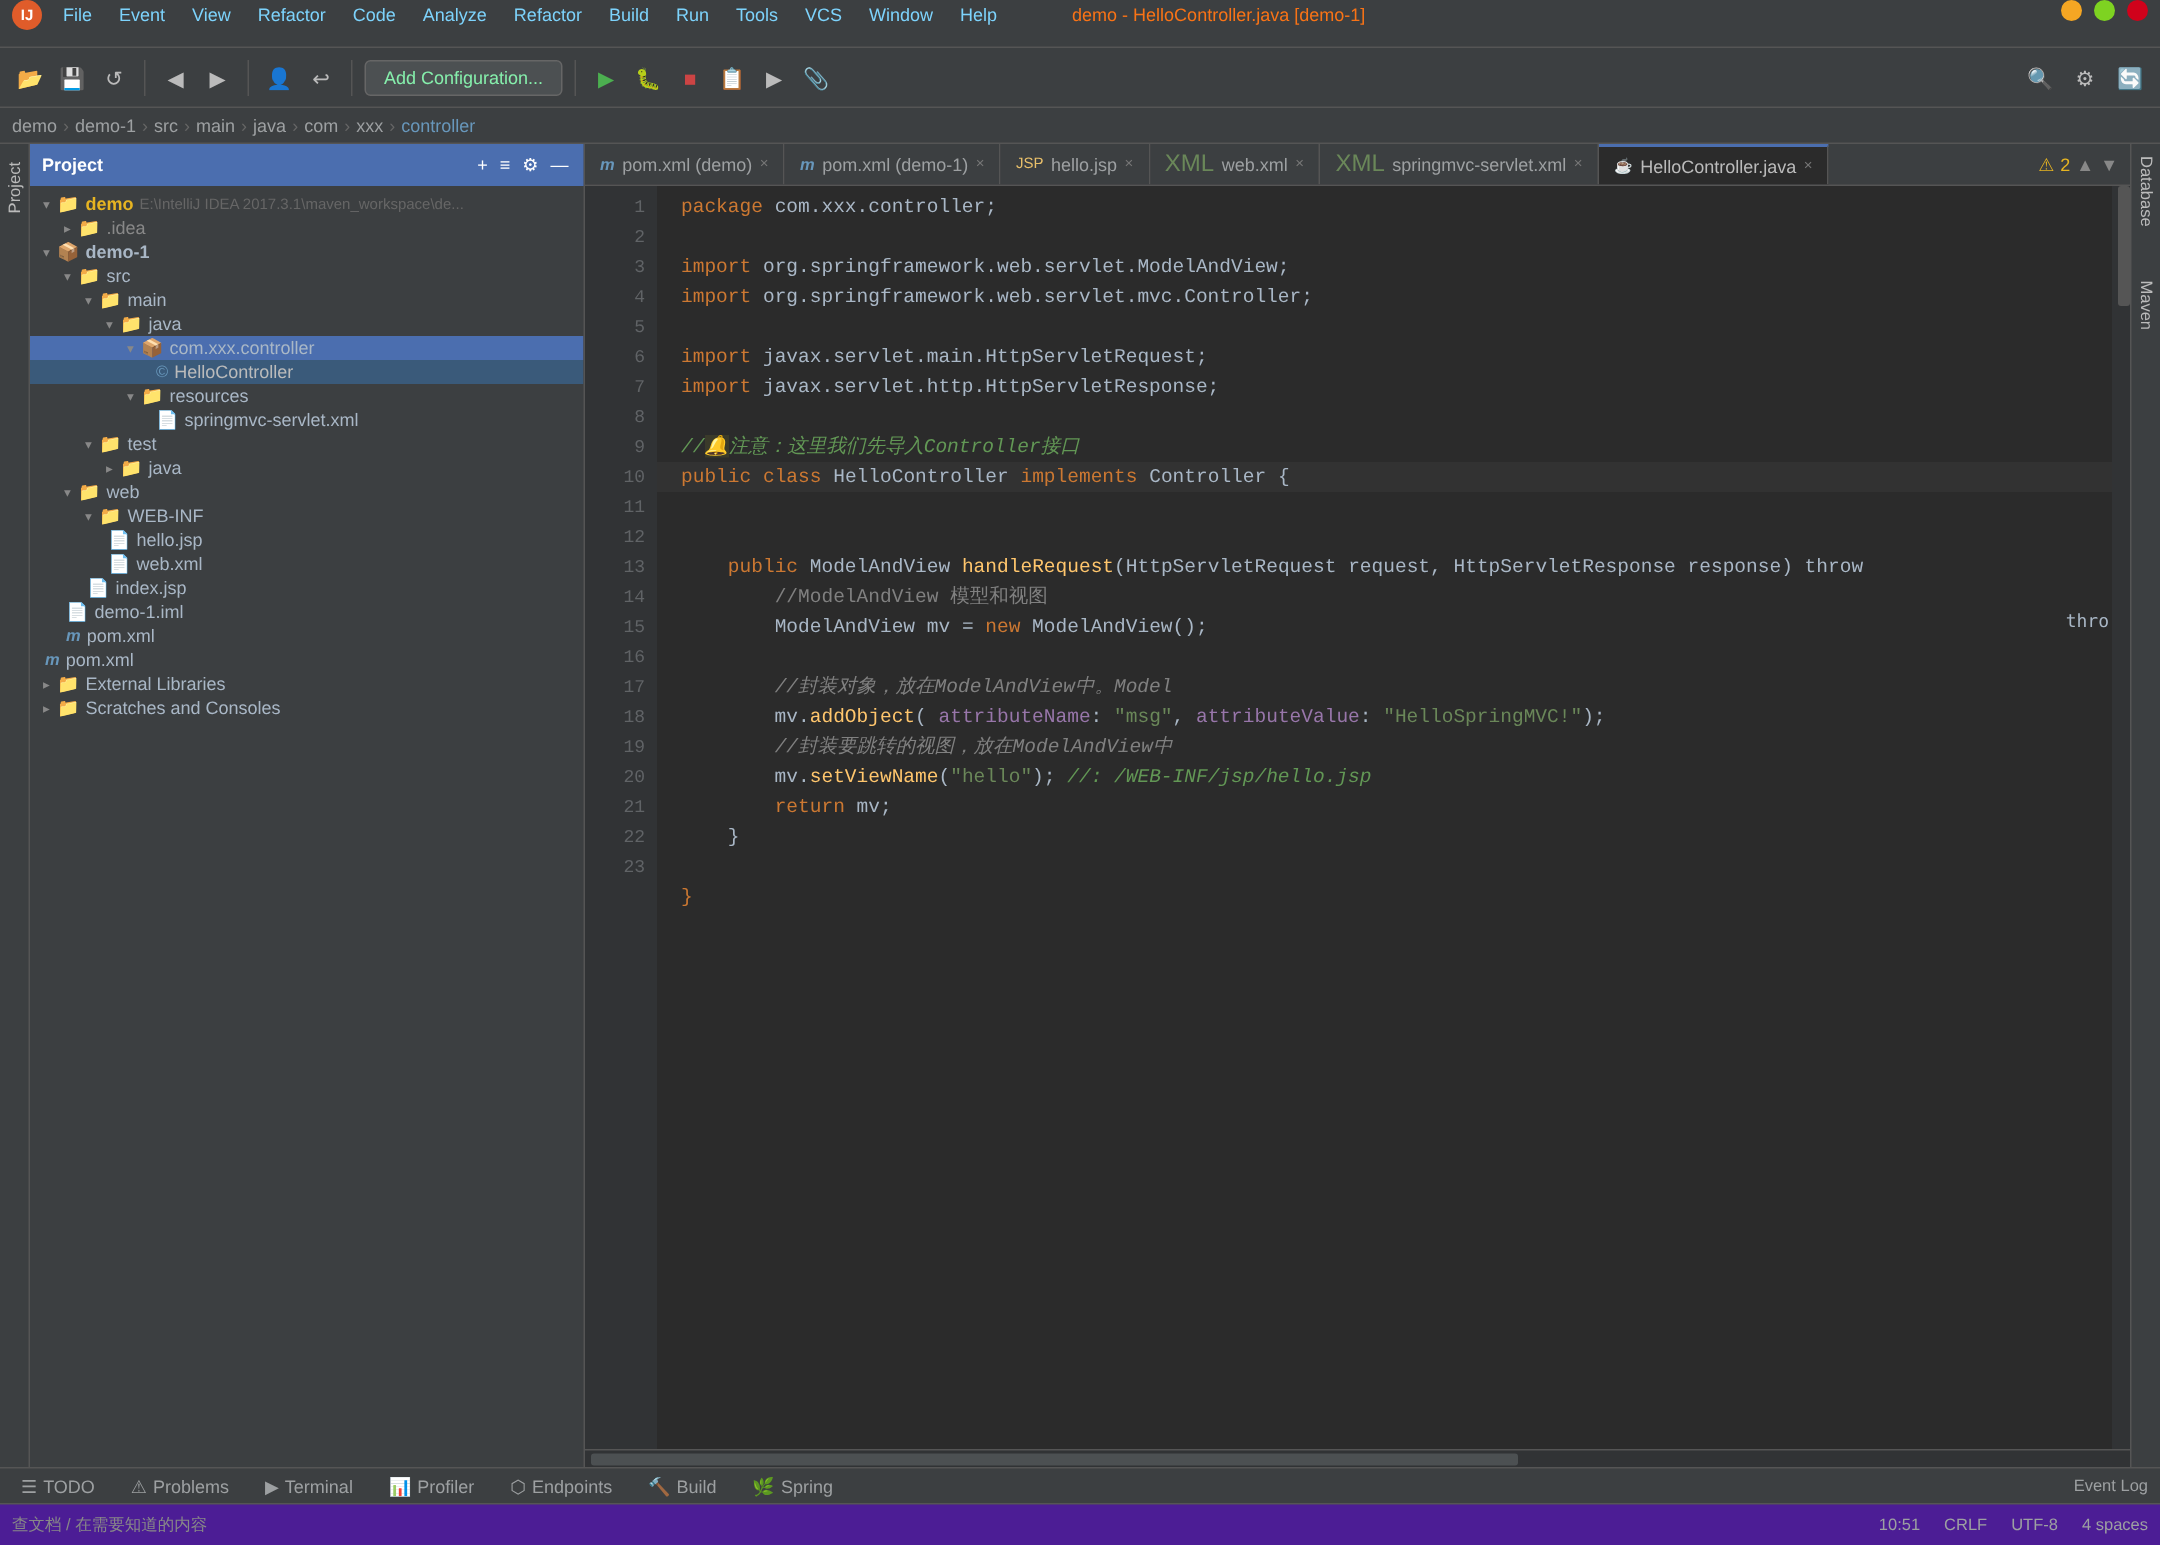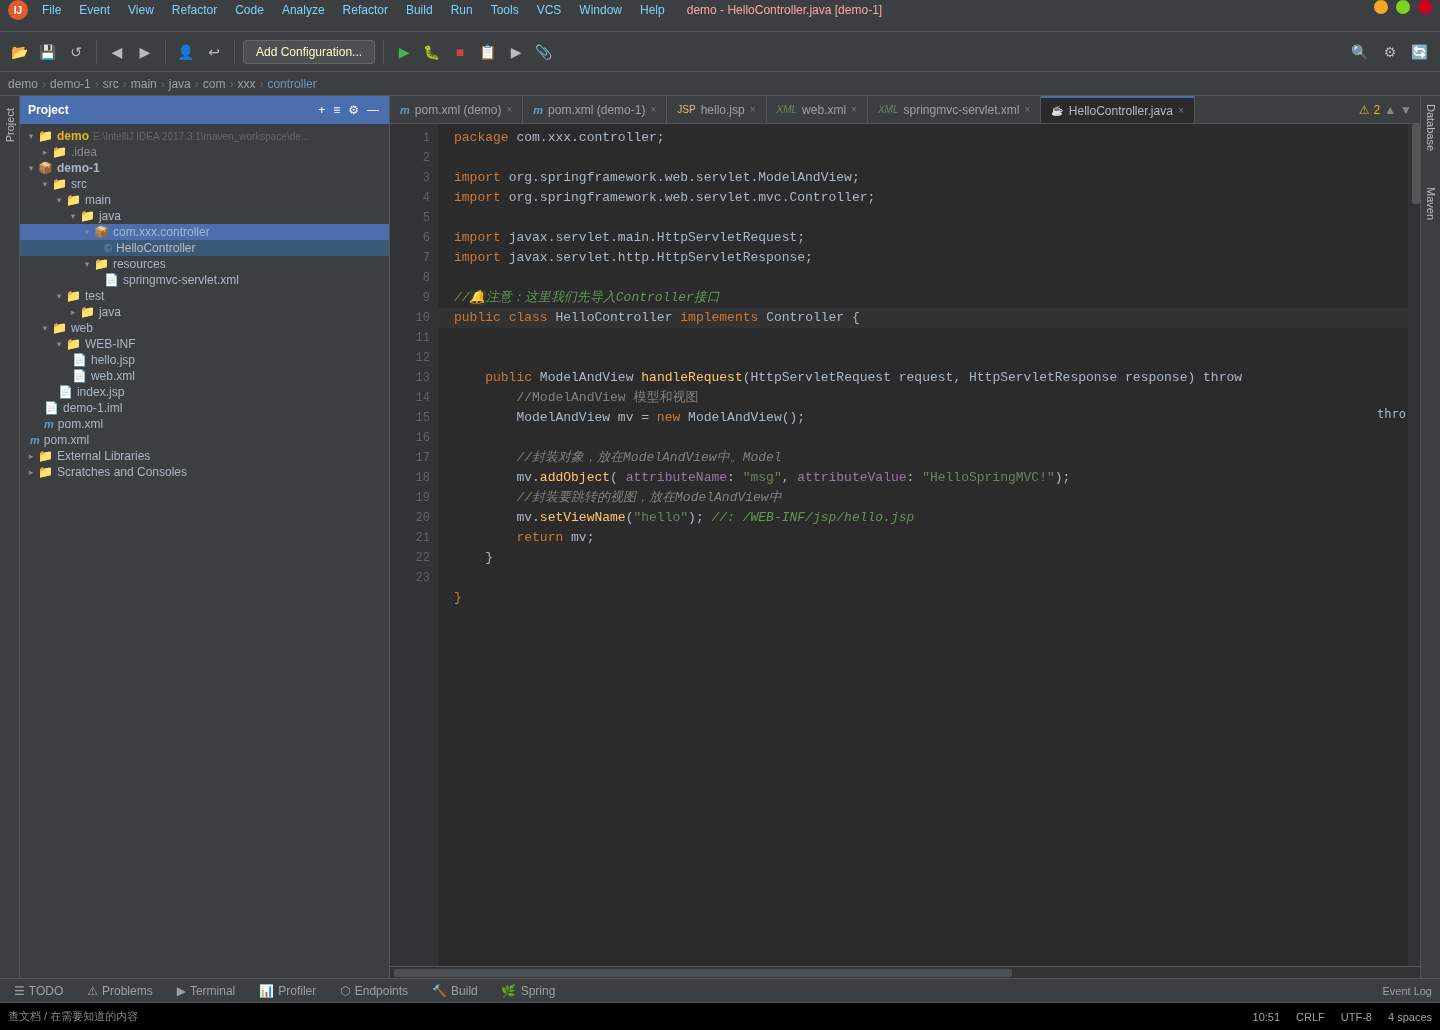--- a/index.html
+++ b/index.html
@@ -12,40 +12,40 @@
       display: flex;
       align-items: flex-start;
       justify-content: space-between;
       padding: 0 8px;
       border-bottom: 1px solid #555;
     }
     #title-bar-left { display: flex; align-items: center; gap: 6px; }
     #title-bar-icon { width: 20px; height: 20px; background: #e05c2a; border-radius: 50%; display: flex; align-items: center; justify-content: center; font-size: 10px; color: white; font-weight: bold; }
     #menu-bar { display: flex; gap: 2px; }
     .menu-item { padding: 2px 8px; cursor: pointer; color: #7dd3fc; font-size: 12px; border-radius: 3px; }
-    #title-text { color: #fca5a5; font-size: 12px; margin-left: 8px; }
+    #title-text { color: #f97316; font-size: 12px; margin-left: 36px; }
     #title-bar-right { display: flex; gap: 8px; }
     .title-btn { width: 14px; height: 14px; border-radius: 50%; cursor: pointer; display: inline-block; }
     .title-btn.minimize { background: #f5a623; }
     .title-btn.maximize { background: #7ed321; }
     .title-btn.close { background: #d0021b; }
 
     
     #toolbar {
       height: 40px;
       background: #3c3f41;
       display: flex;
       align-items: center;
       padding: 0 8px;
       gap: 4px;
       border-bottom: 1px solid #555;
     }
     .toolbar-separator { width: 1px; height: 24px; background: #555; margin: 0 4px; }
     .toolbar-icon { width: 24px; height: 24px; display: flex; align-items: center; justify-content: center; color: #bbbbbb; cursor: pointer; border-radius: 3px; font-size: 14px; }
-    #add-config-btn { background: #4c5052; border: 1px solid #666; border-radius: 4px; padding: 4px 12px; color: #fef9c3; cursor: pointer; font-size: 12px; }
+    #add-config-btn { background: #4c5052; border: 1px solid #666; border-radius: 4px; padding: 4px 12px; color: #86efac; cursor: pointer; font-size: 12px; }
     #search-bar-right { margin-left: auto; display: flex; gap: 6px; }
 
     
     #breadcrumb {
       height: 24px;
       background: #3c3f41;
       display: flex;
       align-items: center;
       padding: 0 8px;
       gap: 4px;
@@ -126,21 +126,21 @@
       white-space: nowrap;
     }
     .editor-tab.active {
       background: #2b2b2b;
       color: #bbbbbb;
       border-top: 2px solid #4b6eaf;
     }
     .tab-close { color: #777; font-size: 10px; cursor: pointer; }
     .tab-icon-m { color: #6897bb; font-style: italic; font-weight: bold; font-size: 11px; }
     .tab-icon-jsp { color: #e8bf6a; font-size: 10px; }
-    .tab-icon-xml { color: #6a8759; font-size: 10px; font-style: italic; }
+    .tab-icon-xml { color: #6a8759; font-size: 16px; }
     .tab-icon-java { color: #6897bb; font-size: 10px; }
 
     
     #editor-content {
       flex: 1;
       display: flex;
       overflow: hidden;
       font-family: 'Courier New', Consolas, monospace;
       font-size: 13px;
       line-height: 20px;
@@ -598,21 +598,21 @@
   </div>
   <div class="bottom-tab">
     <span>🌿</span>
     <span>Spring</span>
   </div>
   <div id="status-right">
     <span>Event Log</span>
   </div>
 </div>
 
-<div style="height:28px; background:#000000; border-top:1px solid #555; display:flex; align-items:center; padding:0 8px; gap:16px; font-size:11px; color:#9da0a2;">
+<div style="height:28px; background:#4c1d95; border-top:1px solid #555; display:flex; align-items:center; padding:0 8px; gap:16px; font-size:11px; color:#9da0a2;">
   <span style="color:#888;">查文档 / 在需要知道的内容</span>
   <div style="margin-left:auto; display:flex; gap:16px;">
     <span>10:51</span>
     <span>CRLF</span>
     <span>UTF-8</span>
     <span>4 spaces</span>
   </div>
 </div>
 
 </body></html>

